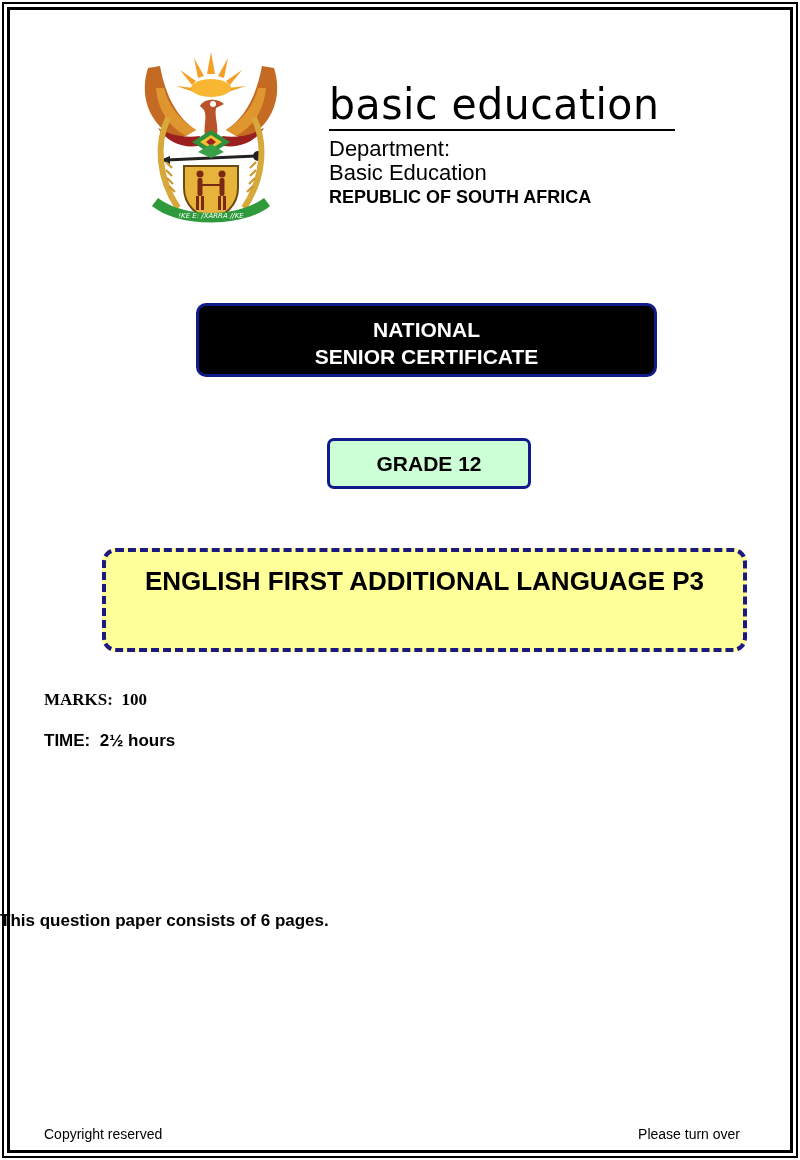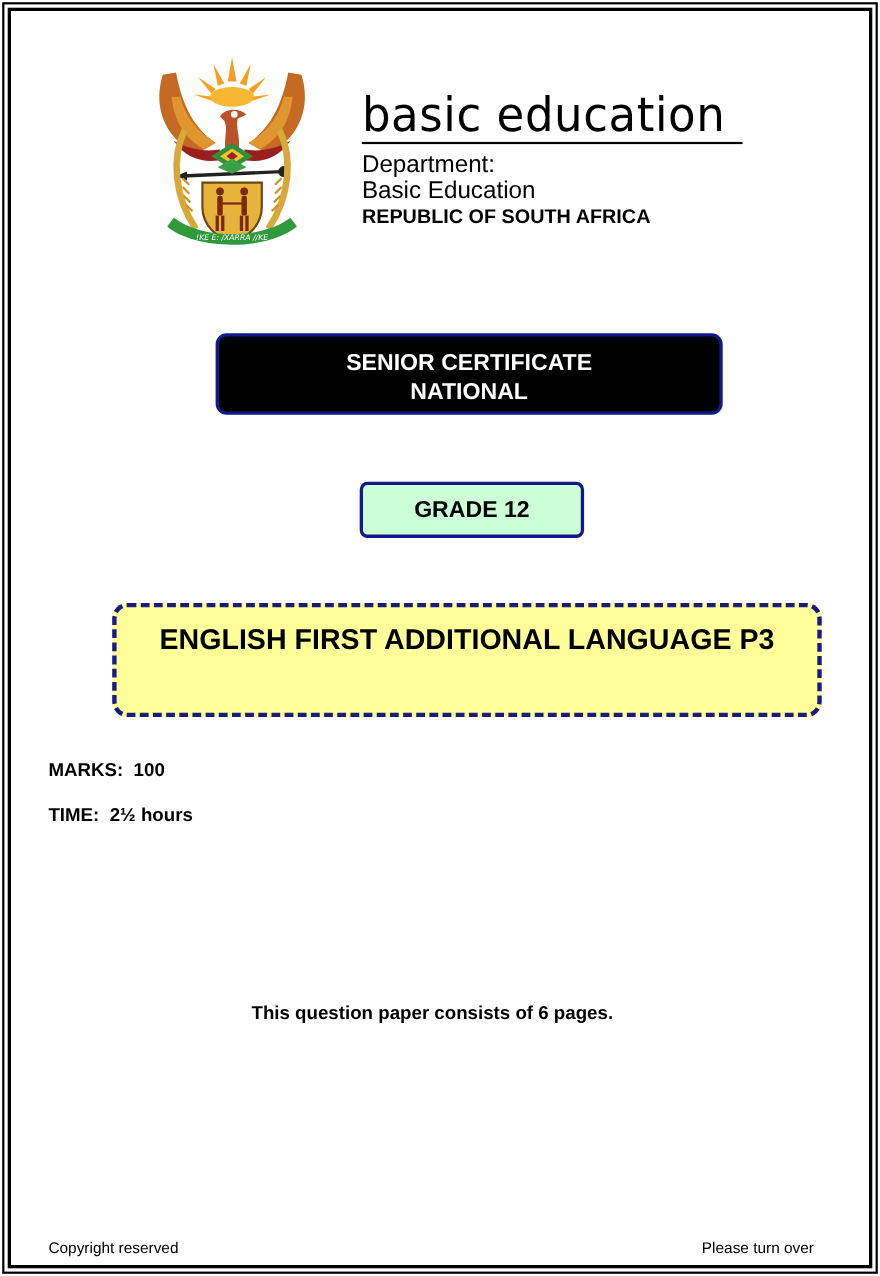--- a/index.html
+++ b/index.html
@@ -110,27 +110,27 @@
       left: 0; right: 0;
     }
     .subject-line.l1 { top: 14px; }
     .subject-line.l2 { top: 61px; }
     .meta {
       position: absolute;
       left: 44px;
       font-weight: bold;
       font-size: 17px;
     }
-    .meta.marks { top: 690px; }
+    .meta.marks { top: 690px; font-family: Liberation Serif, serif; }
     .meta.time { top: 731px; }
     .pages-note {
       position: absolute;
       left: 0; width: 786px;
       top: 911px;
-      text-align: center;
+      text-align: left;
       font-weight: bold;
       font-size: 17px;
     }
     .footer-left {
       position: absolute;
       left: 44px; top: 1126px;
       font-size: 14px;
     }
     .footer-right {
       position: absolute;
@@ -210,22 +210,22 @@
 
 <div class="brand">
   <div class="brand-title">basic education</div>
   <div class="brand-rule"></div>
   <div class="brand-line">Department:</div>
   <div class="brand-line">Basic Education</div>
   <div class="brand-line bold">REPUBLIC OF SOUTH AFRICA</div>
 </div>
 
 <div class="nsc-box">
+  <div>NATIONAL</div>
   <div>SENIOR CERTIFICATE</div>
-  <div>NATIONAL</div>
 </div>
 
 <div class="grade-box">
   <span>GRADE 12</span>
 </div>
 
 <div class="subject-box">
   <div class="subject-line l1">ENGLISH FIRST ADDITIONAL LANGUAGE P3</div>
 </div>
 

